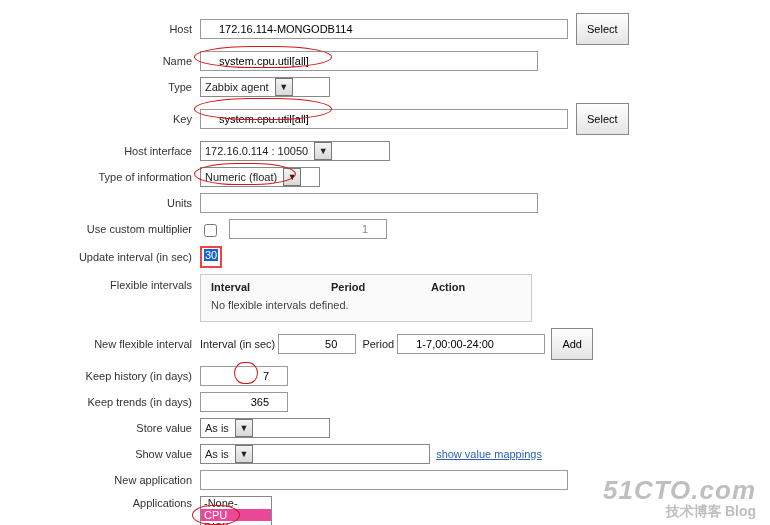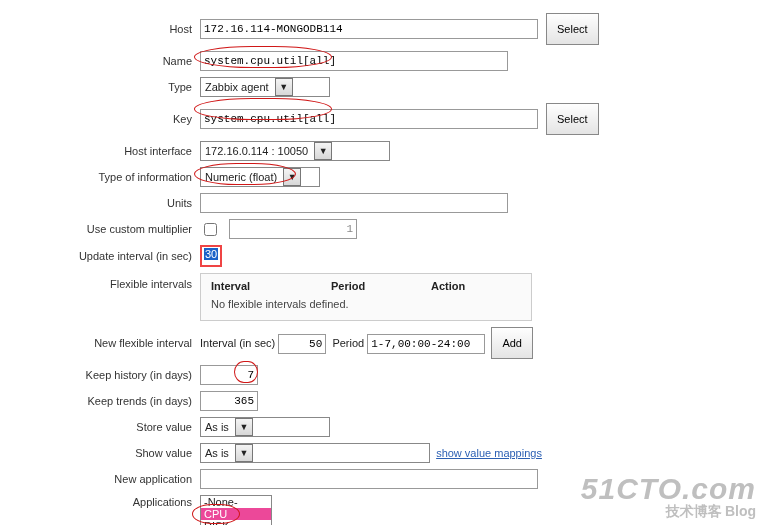--- a/index.html
+++ b/index.html
@@ -14,23 +14,23 @@
   }
   table.form { border-collapse: collapse; }
   table.form td { padding: 3px 4px; vertical-align: middle; }
   td.label {
     text-align: right;
     width: 180px;
     white-space: nowrap;
     color: #333;
   }
   input[type=text] {
-    font-family: Liberation Mono, monospace;
-    font-size: 11px;
-    padding: 2px 3px;
+    font-family: Liberation Sans, sans-serif;
+    font-size: 11px;
+    padding: 2px 18px;
     border: 1px solid #999;
     background: #fff;
     height: 14px;
   }
   input[type=text].wide { width: 300px; }
   input[type=text].num  { width: 50px; text-align: right; }
   input[type=text].num-sm { width: 40px; text-align: right; }
   input[type=checkbox] { vertical-align: middle; }
   .mult { width: 120px; color:#888; border:1px solid #aaa; background:#f7f7f7; text-align:right; }
   select, .dropdown {
@@ -84,21 +84,21 @@
     border:1px solid #888; width:70px; height:76px; overflow:hidden;
     font-size:11px; background:#fff;
   }
   .listbox div { padding:0 3px; white-space:nowrap; }
   .listbox .sel { background:#ec4899; color:#fff; }
   .watermark {
     position: absolute; right: 14px; bottom: 6px; text-align:right;
     color:#bfbfbf; font-family: Arial, sans-serif; pointer-events:none;
     line-height:1.05;
   }
-  .watermark .big { font-size:30px; font-weight:bold; font-style:italic; letter-spacing:1px;}
+  .watermark .big { font-size:26px; font-weight:bold; font-style:italic; letter-spacing:1px;}
   .watermark .sm  { font-size:14px; font-weight:bold; }
   .red-circ { border:1.5px solid #d01717; border-radius:50%/60%; position:absolute; pointer-events:none; }
 </style>
 </head>
 <body>
 
 <table class="form">
 
   <tbody>
       <tr>

